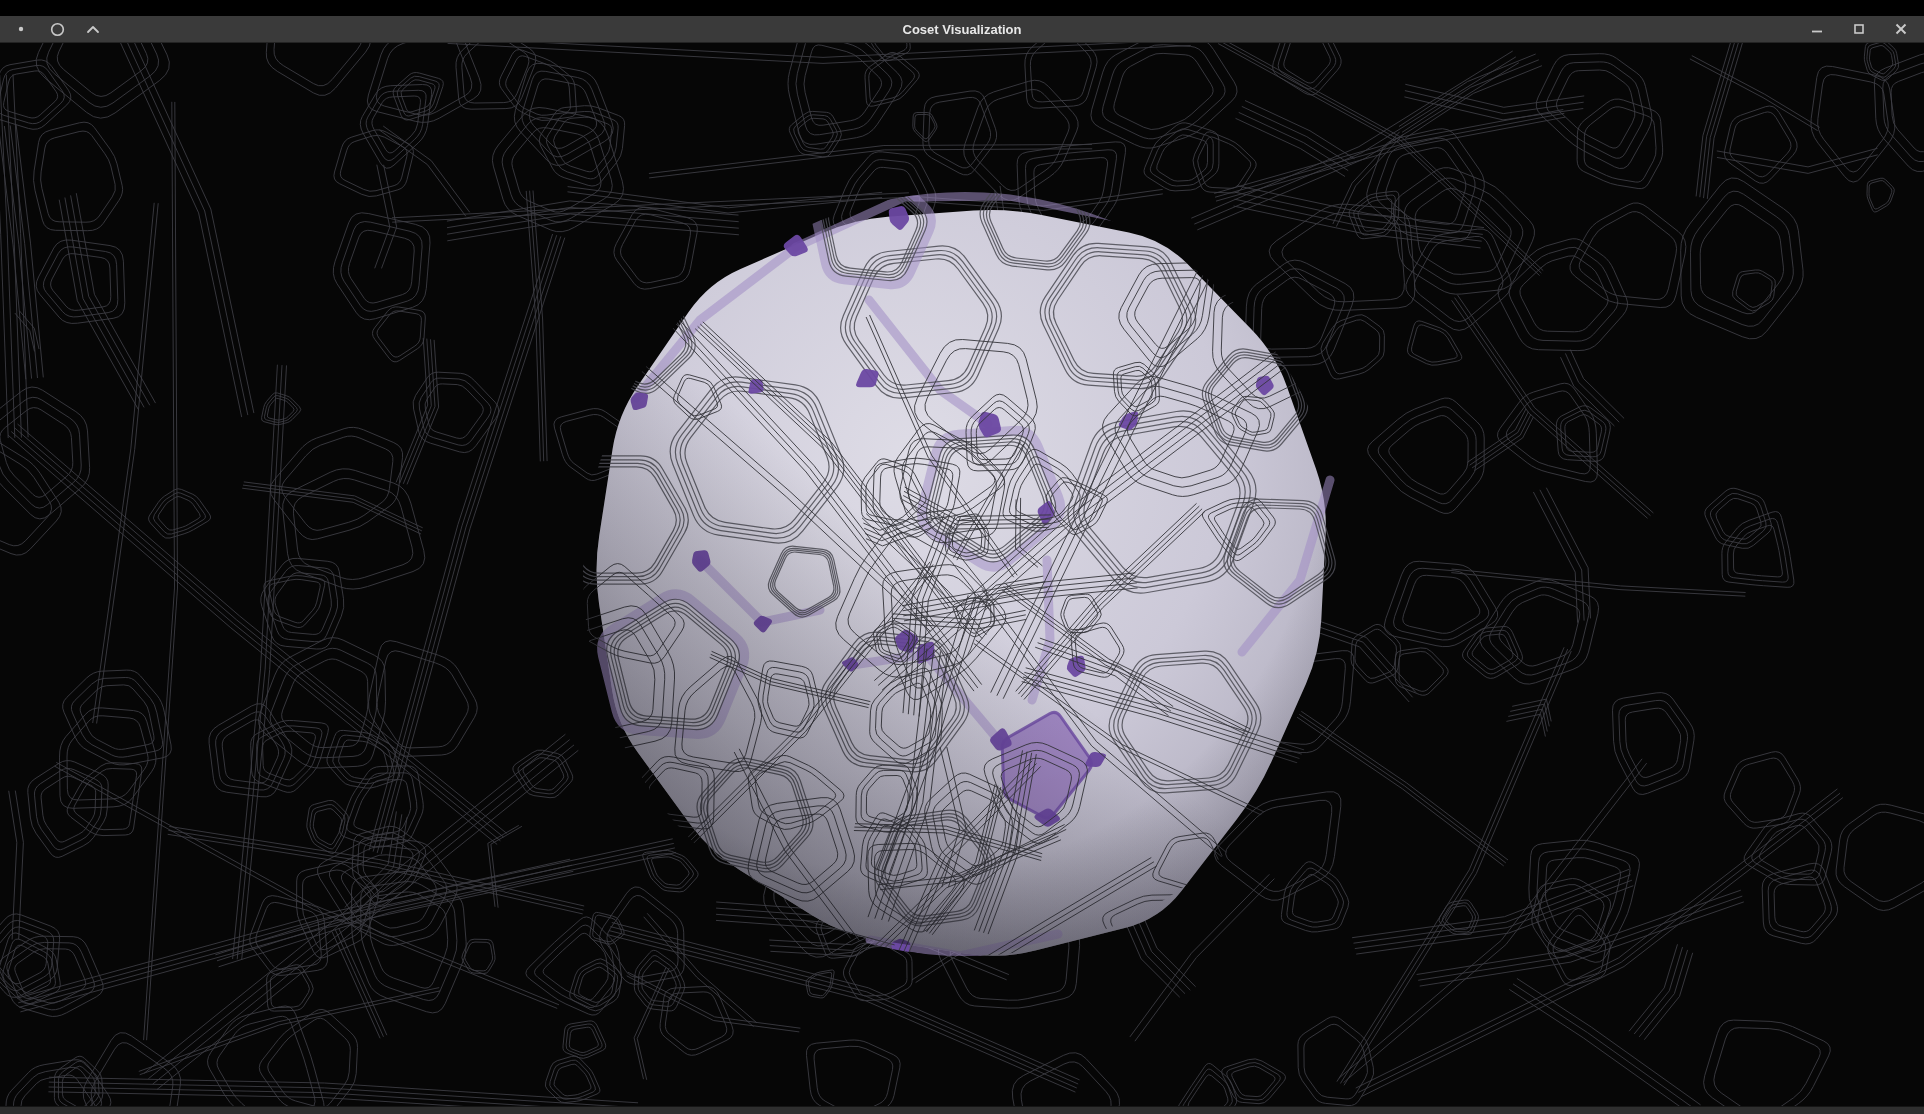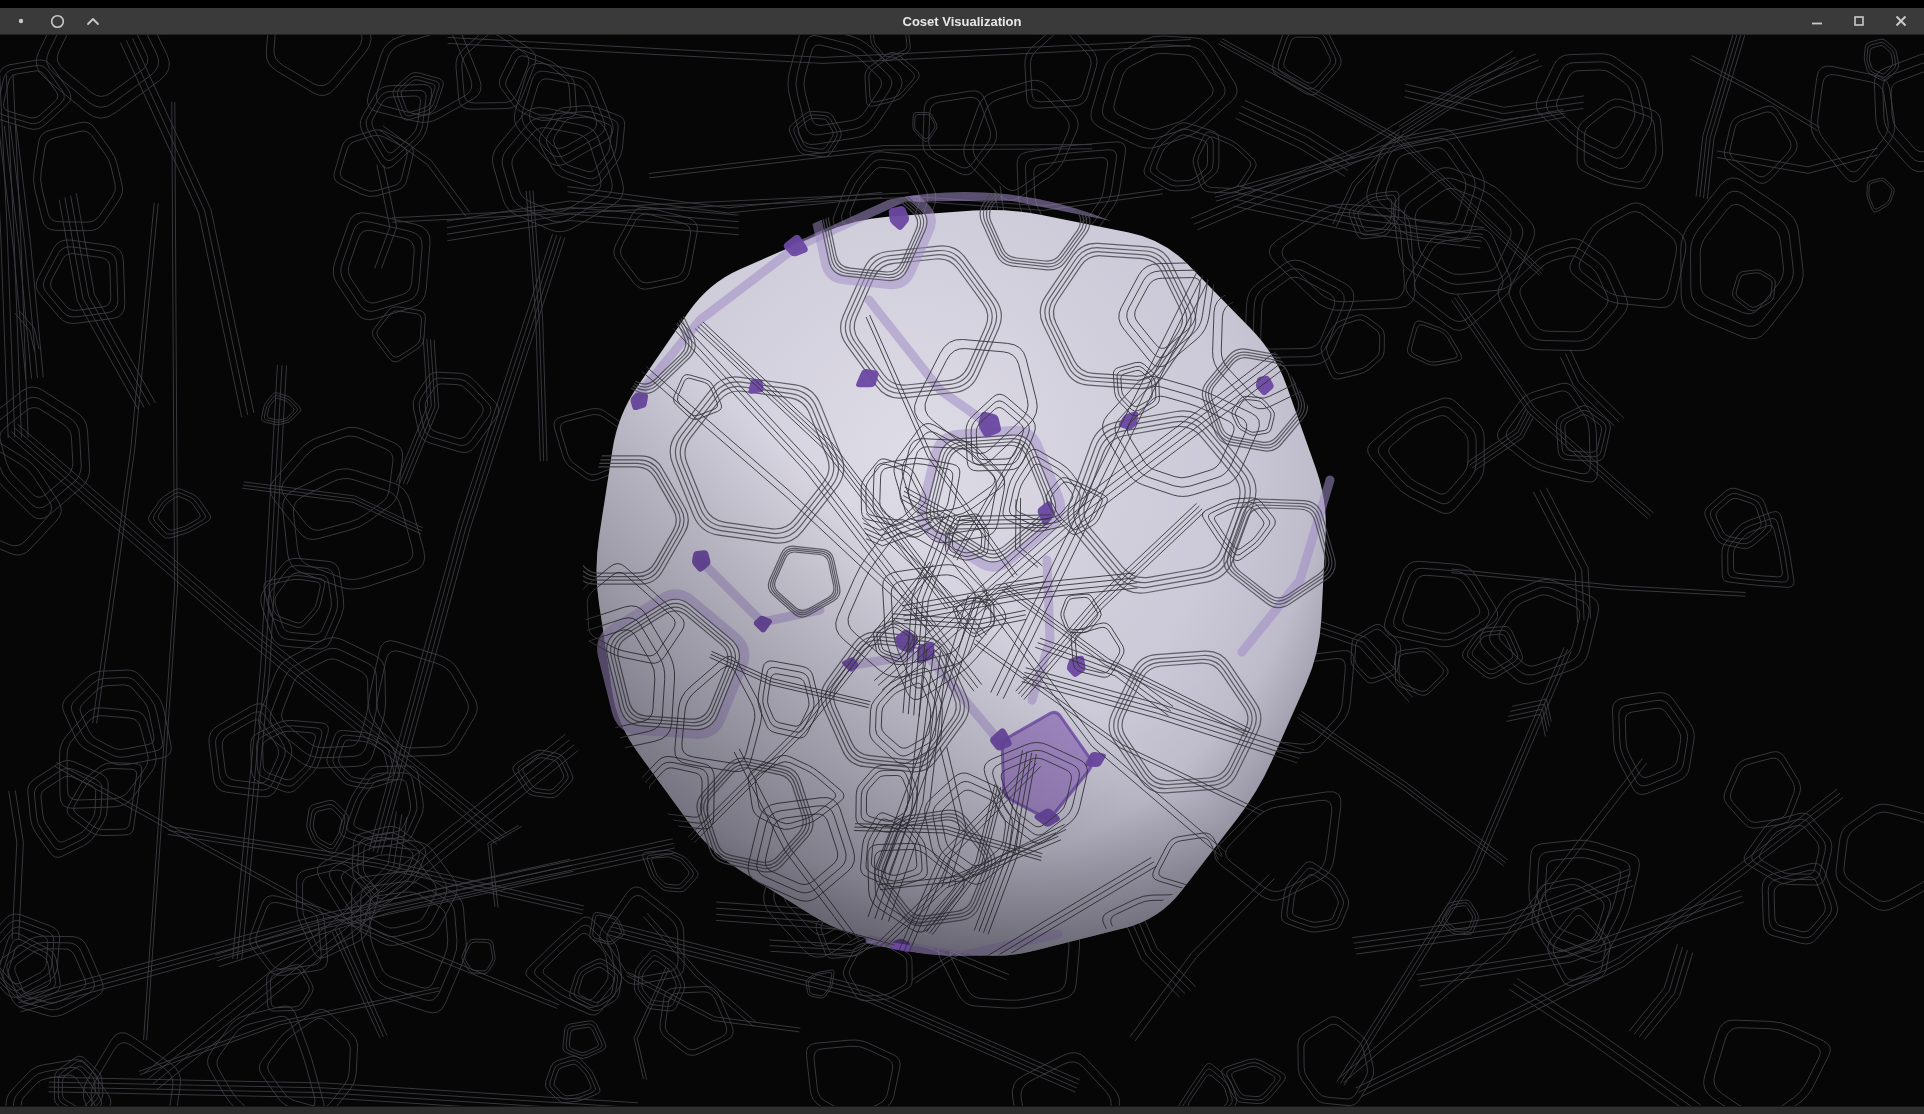--- a/index.html
+++ b/index.html
@@ -4,21 +4,21 @@
 <style>
   html,body{margin:0;padding:0;}
   body{
     width:1924px;height:1114px;
     background:#000;
     overflow:hidden;
     position:relative;
     font-family:"Liberation Sans", sans-serif;
   }
   .titlebar{
-    position:absolute;top:8px;left:0;right:0;height:27px;
+    position:absolute;top:16px;left:0;right:0;height:27px;
     background:#3a3a3a;
     display:flex;align-items:center;
     z-index:10;
     border-bottom:1px solid #232323;
     box-sizing:border-box;
   }
   .tb-left{display:flex;align-items:center;gap:18px;padding-left:12px;}
   .tb-right{display:flex;align-items:center;gap:24px;padding-right:14px;margin-left:auto;}
   .tb-title{
     position:absolute;left:0;right:0;top:0;height:27px;

